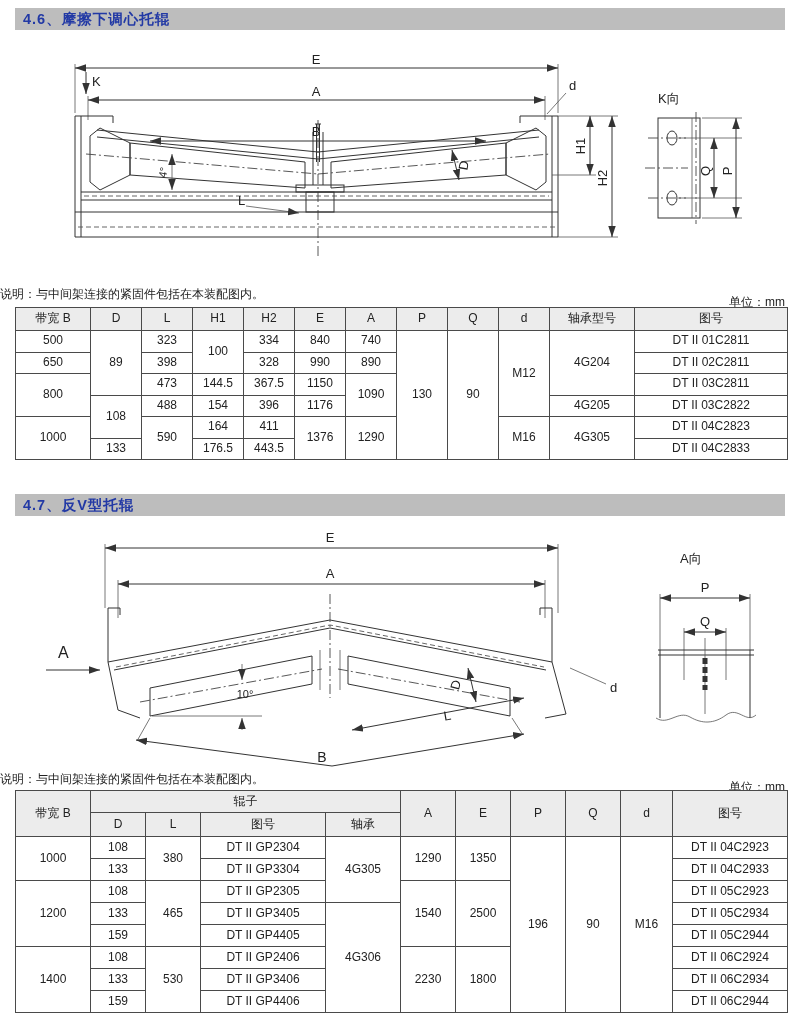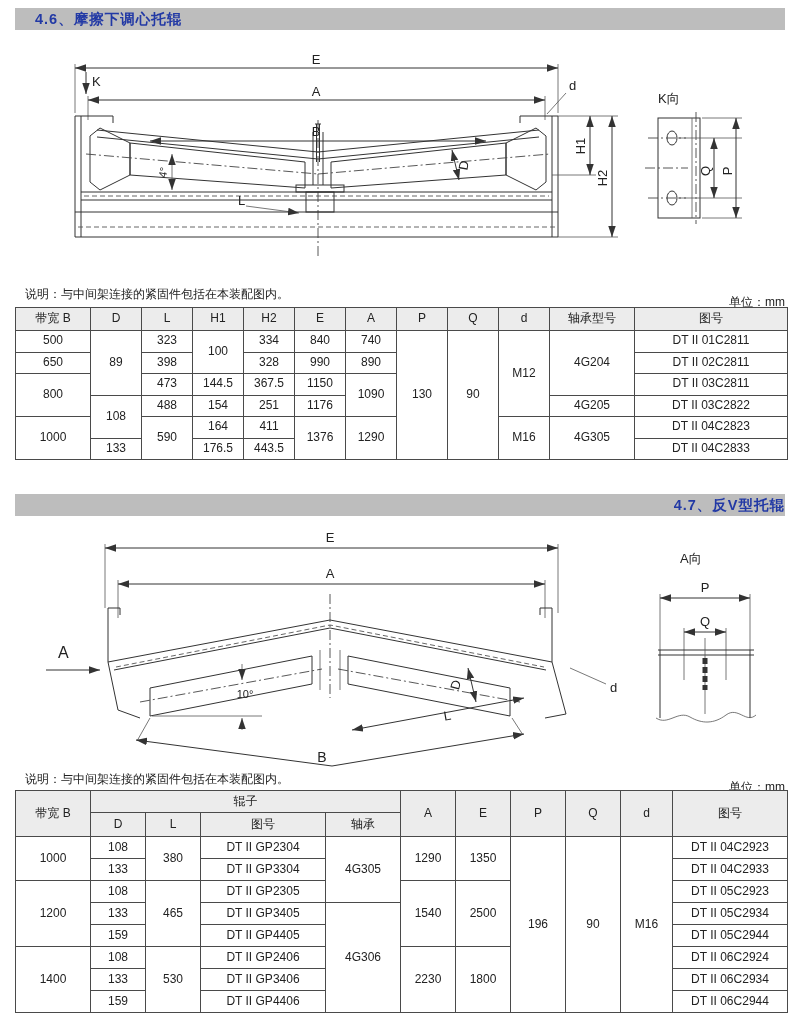--- a/index.html
+++ b/index.html
@@ -1,22 +1,22 @@
 <!DOCTYPE html>
 <html><head>
 <meta charset="utf-8">
 <style>
   html,body{margin:0;padding:0;}
   body{
     width:800px;height:1013px;position:relative;background:#fff;
     font-family:"Liberation Sans","DejaVu Sans",sans-serif;color:#222;overflow:hidden;
   }
   .band{position:absolute;left:15px;width:770px;height:22px;background:#bdbdbd;}
-  .band .band-title{display:block;color:#2239a5;font-weight:bold;font-size:14.5px;line-height:22px;padding-left:20px;letter-spacing:1px;}
-  .note{position:absolute;left:25px;font-size:12px;color:#222;}
+  .band .band-title{display:block;color:#2239a5;font-weight:bold;font-size:14.5px;line-height:22px;padding-left:8px;letter-spacing:1px;}
+  .note{position:absolute;left:0;font-size:12px;color:#222;}
   .unit{position:absolute;right:15px;font-size:12px;color:#222;text-align:center;}
   table{position:absolute;left:15px;border-collapse:collapse;table-layout:fixed;width:772px;font-size:12px;color:#222;}
   th,td{border:1px solid #4a4a4a;text-align:center;vertical-align:middle;padding:0 1px;font-weight:normal;line-height:1.15;}
   .hd{background:#ececec;text-align:center;}
   tr.hrow{height:23px;}
   tr.brow{height:21.5px;}
   #table2 tr.hrow1{height:22px;}
   #table2 tr.hrow2{height:24px;}
   #table2 tr.brow{height:22px;}
   svg{position:absolute;left:0;}
@@ -195,21 +195,21 @@
     <td>144.5</td>
     <td>367.5</td>
     <td>1150</td>
     <td rowspan="2">1090</td>
     <td>DT II 03C2811</td>
   </tr>
   <tr class="brow">
     <td rowspan="2">108</td>
     <td>488</td>
     <td>154</td>
-    <td>251</td>
+    <td>396</td>
     <td>1176</td>
     <td>4G205</td>
     <td>DT II 03C2822</td>
   </tr>
   <tr class="brow">
     <td rowspan="2">1000</td>
     <td rowspan="2">590</td>
     <td>164</td>
     <td>411</td>
     <td rowspan="2">1376</td>
@@ -220,21 +220,21 @@
   </tr>
   <tr class="brow">
     <td>133</td>
     <td>176.5</td>
     <td>443.5</td>
     <td>DT II 04C2833</td>
   </tr>
 </tbody>
   </table>
 
-<div class="band" style="top:494px;text-align:right;">
+<div class="band" style="top:494px;">
   <span class="band-title">4.7、反V型托辊</span>
 </div>
 
 <svg style="top:518px;" width="800" height="252" viewBox="0 0 800 252">
   <defs>
     <marker id="ar2" viewBox="0 0 10 8" markerWidth="11" markerHeight="9" refX="10" refY="4" orient="auto-start-reverse" markerUnits="userSpaceOnUse">
       <path d="M0,0.6 L10,4 L0,7.4 Z" fill="#333"></path>
     </marker>
   </defs>
 

